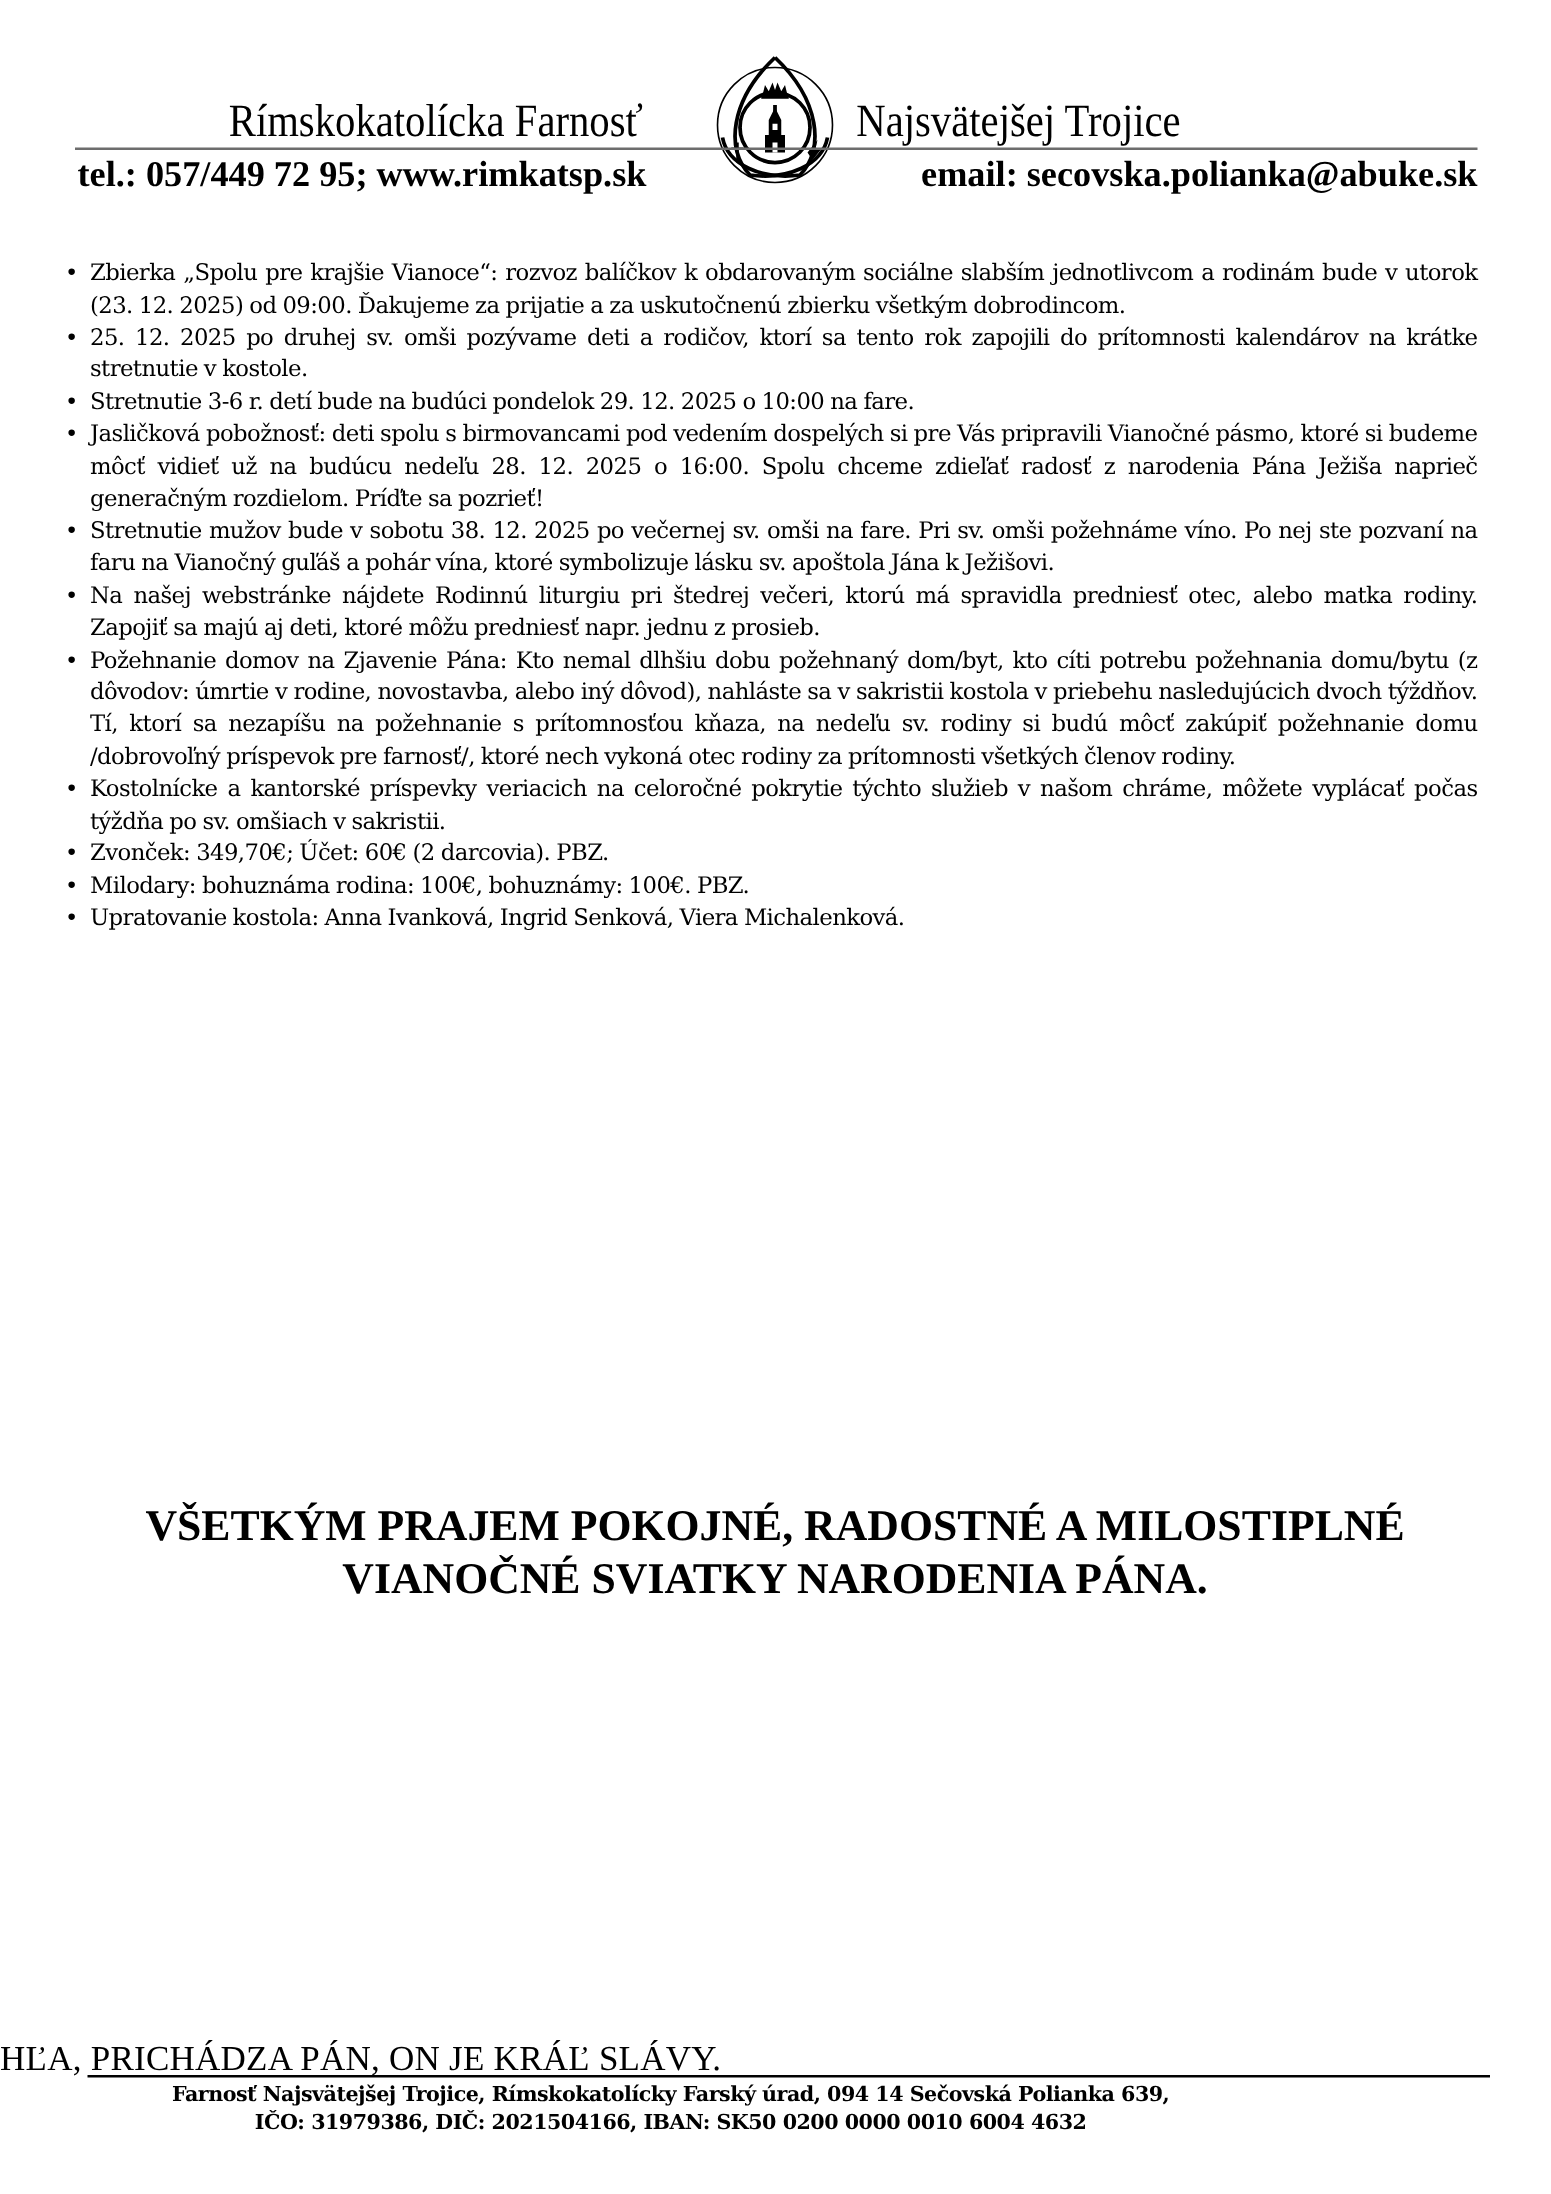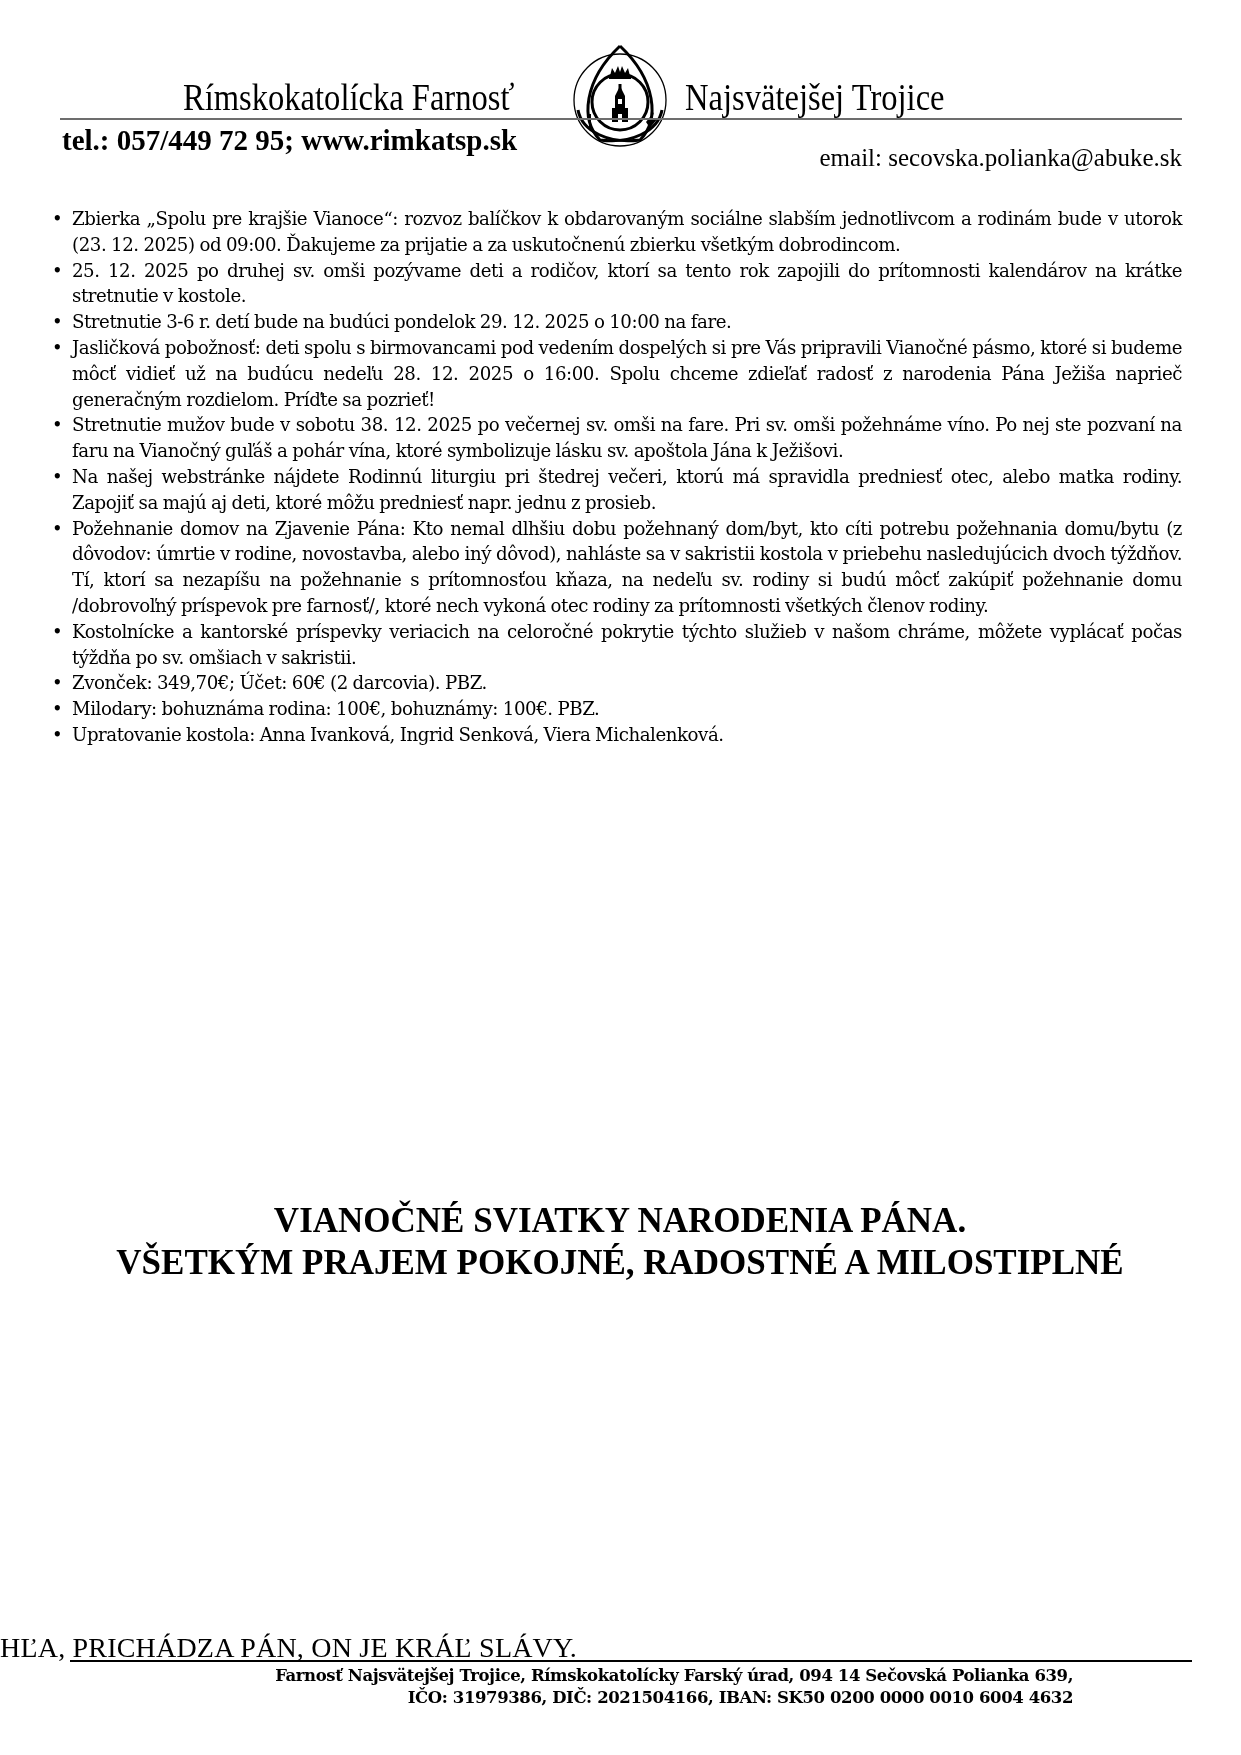--- a/index.html
+++ b/index.html
@@ -57,24 +57,23 @@
       font-family: "Liberation Serif", serif;
       font-weight: bold;
       font-size: 29px;
       white-space: nowrap;
     }
     .header-contact-right {
       position: absolute;
       right: -22px;
       top: 84px;
       font-family: "Liberation Serif", serif;
-      font-weight: normal;
-      font-size: 25px;
-      white-space: nowrap;
-      margin-top: 20px;
+      font-weight: bold;
+      font-size: 29px;
+      white-space: nowrap;
     }
     .logo {
       position: absolute;
       left: 510px;
       top: 0px;
       width: 100px;
       height: 110px;
     }
     .content {
       position: absolute;
@@ -133,21 +132,21 @@
       top: 1660px;
       width: 1122px;
       height: 2px;
       background: #000000;
     }
     .footer-address {
       position: absolute;
       left: 0;
       top: 1665px;
       width: 1073px;
-      text-align: right;
+      text-align: center;
       font-family: "DejaVu Serif", serif;
       font-weight: bold;
       font-size: 16.5px;
       line-height: 22px;
       letter-spacing: -0.4px;
     }
   </style>
 </head>
 <body>
 
@@ -196,22 +195,22 @@
       <li><span class="bullet">•</span><span>Na našej webstránke nájdete </span><b>Rodinnú liturgiu pri štedrej večeri,</b><span> ktorú má spravidla predniesť otec, alebo matka rodiny. Zapojiť sa majú aj deti, ktoré môžu predniesť napr. jednu z prosieb.</span></li>
       <li><span class="bullet">•</span><b>Požehnanie domov na Zjavenie Pána:</b><span> Kto nemal dlhšiu dobu požehnaný dom/byt, kto cíti potrebu požehnania domu/bytu (z dôvodov: úmrtie v rodine, novostavba, alebo iný dôvod), nahláste sa v sakristii kostola v priebehu nasledujúcich dvoch týždňov. Tí, ktorí sa nezapíšu na požehnanie s prítomnosťou kňaza, na nedeľu sv. rodiny si budú môcť zakúpiť požehnanie domu /dobrovoľný príspevok pre farnosť/, ktoré nech vykoná otec rodiny za prítomnosti všetkých členov rodiny.</span></li>
       <li><span class="bullet">•</span><b>Kostolnícke a kantorské</b><span> príspevky veriacich na celoročné pokrytie týchto služieb v našom chráme, môžete vyplácať počas týždňa po sv. omšiach v sakristii.</span></li>
       <li><span class="bullet">•</span><b>Zvonček:</b><span> 349,70€; </span><b>Účet:</b><span> 60€ (2 darcovia). PBZ.</span></li>
       <li><span class="bullet">•</span><b>Milodary:</b><span> bohuznáma rodina: 100€, bohuznámy: 100€. PBZ.</span></li>
       <li><span class="bullet">•</span><b>Upratovanie kostola:</b><span> Anna Ivanková, Ingrid Senková, Viera Michalenková.</span></li>
     </ul>
 </main>
 
 <section class="closing">
+  <div>VŠETKÝM PRAJEM POKOJNÉ, RADOSTNÉ A MILOSTIPLNÉ</div>
   <div>VIANOČNÉ SVIATKY NARODENIA PÁNA.</div>
-  <div>VŠETKÝM PRAJEM POKOJNÉ, RADOSTNÉ A MILOSTIPLNÉ</div>
 </section>
 
 <footer>
   <div class="footer-motto">HĽA, PRICHÁDZA PÁN, ON JE KRÁĽ SLÁVY.</div>
   <div class="footer-rule"></div>
   <div class="footer-address">
     <div>Farnosť Najsvätejšej Trojice, Rímskokatolícky Farský úrad, 094 14 Sečovská Polianka 639,</div>
     <div>IČO: 31979386, DIČ: 2021504166, IBAN: SK50 0200 0000 0010 6004 4632</div>
   </div>
 </footer>

